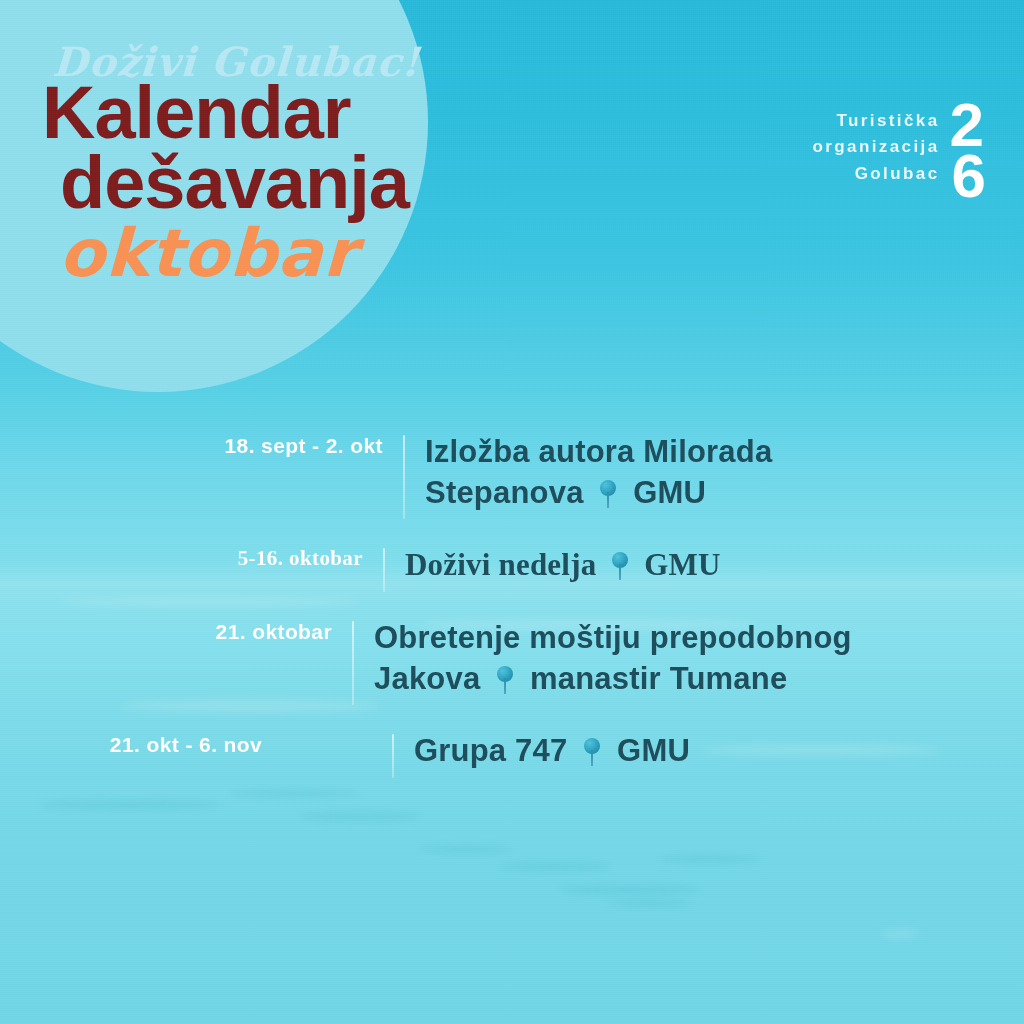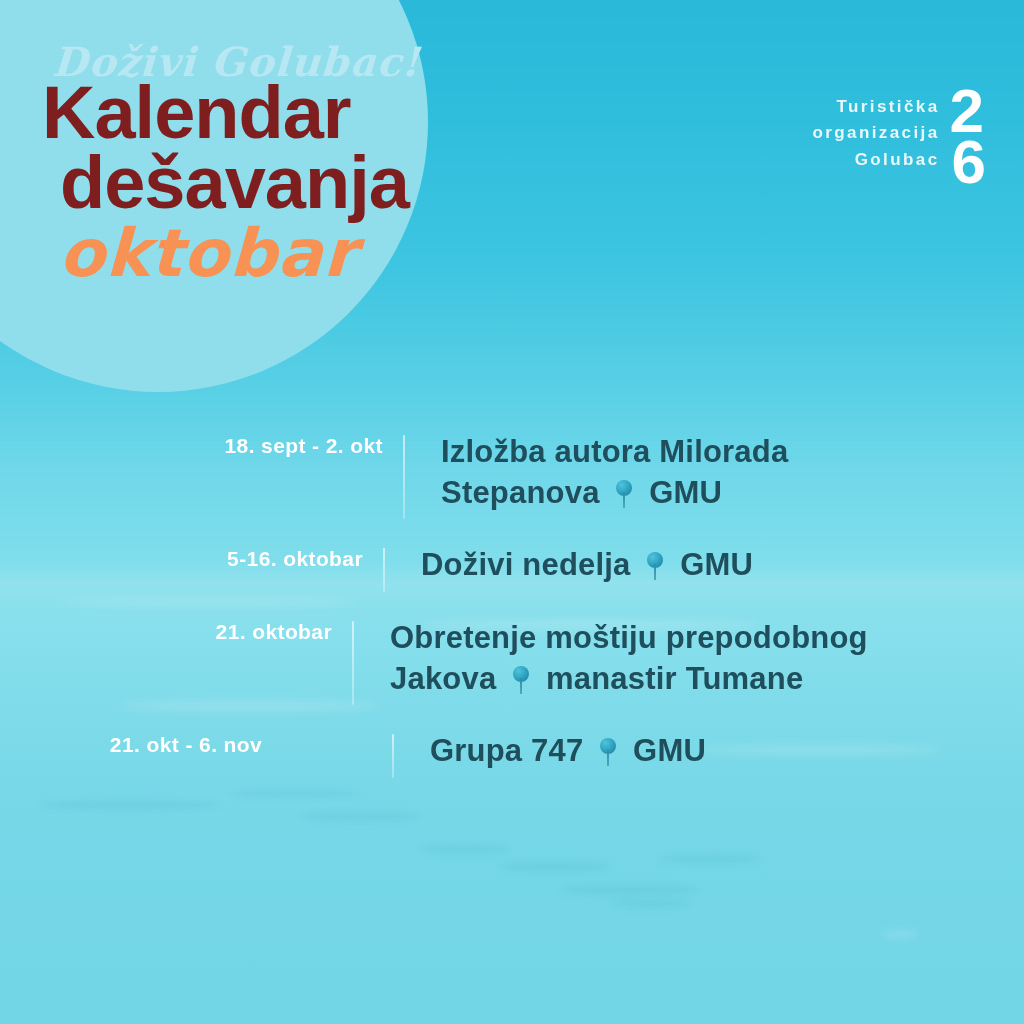--- a/index.html
+++ b/index.html
@@ -117,21 +117,21 @@
     letter-spacing: 1px;
     margin-top: 2px;
     margin-left: 22px;
     transform: skewX(-5deg);
   }
 
   
   .logo {
     position: absolute;
     right: 40px;
-    top: 86px;
+    top: 100px;
     display: flex;
     align-items: flex-start;
     gap: 10px;
   }
   .logo-words {
     text-align: right;
     color: #EAF8FB;
     font-size: 17px;
     font-weight: 600;
     letter-spacing: 2.4px;
@@ -178,23 +178,22 @@
     background: linear-gradient(to bottom, rgba(255,255,255,0.62), rgba(255,255,255,0.30));
     margin-top: 3px;
     border-radius: 1px;
   }
   .event-desc {
     color: #1E4D5C;
     font-weight: 700;
     font-size: 31px;
     line-height: 1.32;
     letter-spacing: 0.2px;
-    padding-left: 8px;
+    padding-left: 20px;
     max-width: 620px;
-    margin-left: 28px;
   }
   .event-desc .second-line { display: block; text-align: left; }
   .event-desc .one-line { display: block; }
 
   
   .pin {
     display: inline-block;
     position: relative;
     width: 20px;
     height: 30px;
@@ -268,21 +267,21 @@
       <div class="event-desc">
         <span class="one-line">Izložba autora Milorada</span>
         <span class="second-line">
           <span>Stepanova</span>
           <span class="pin"><span class="head"></span><span class="stem"></span></span>
           <span>GMU</span>
         </span>
       </div>
     </div>
 
-    <div class="event-row" style="margin-top:8px;">
+    <div class="event-row" style="margin-top:8px;font-family:Liberation Serif, serif;">
       <div class="event-date" style="width:363px;">5-16. oktobar</div>
       <div class="divider" style="height:44px;"></div>
       <div class="event-desc">
         <span class="one-line">
           <span>Doživi nedelja</span>
           <span class="pin"><span class="head"></span><span class="stem"></span></span>
           <span>GMU</span>
         </span>
       </div>
     </div>

